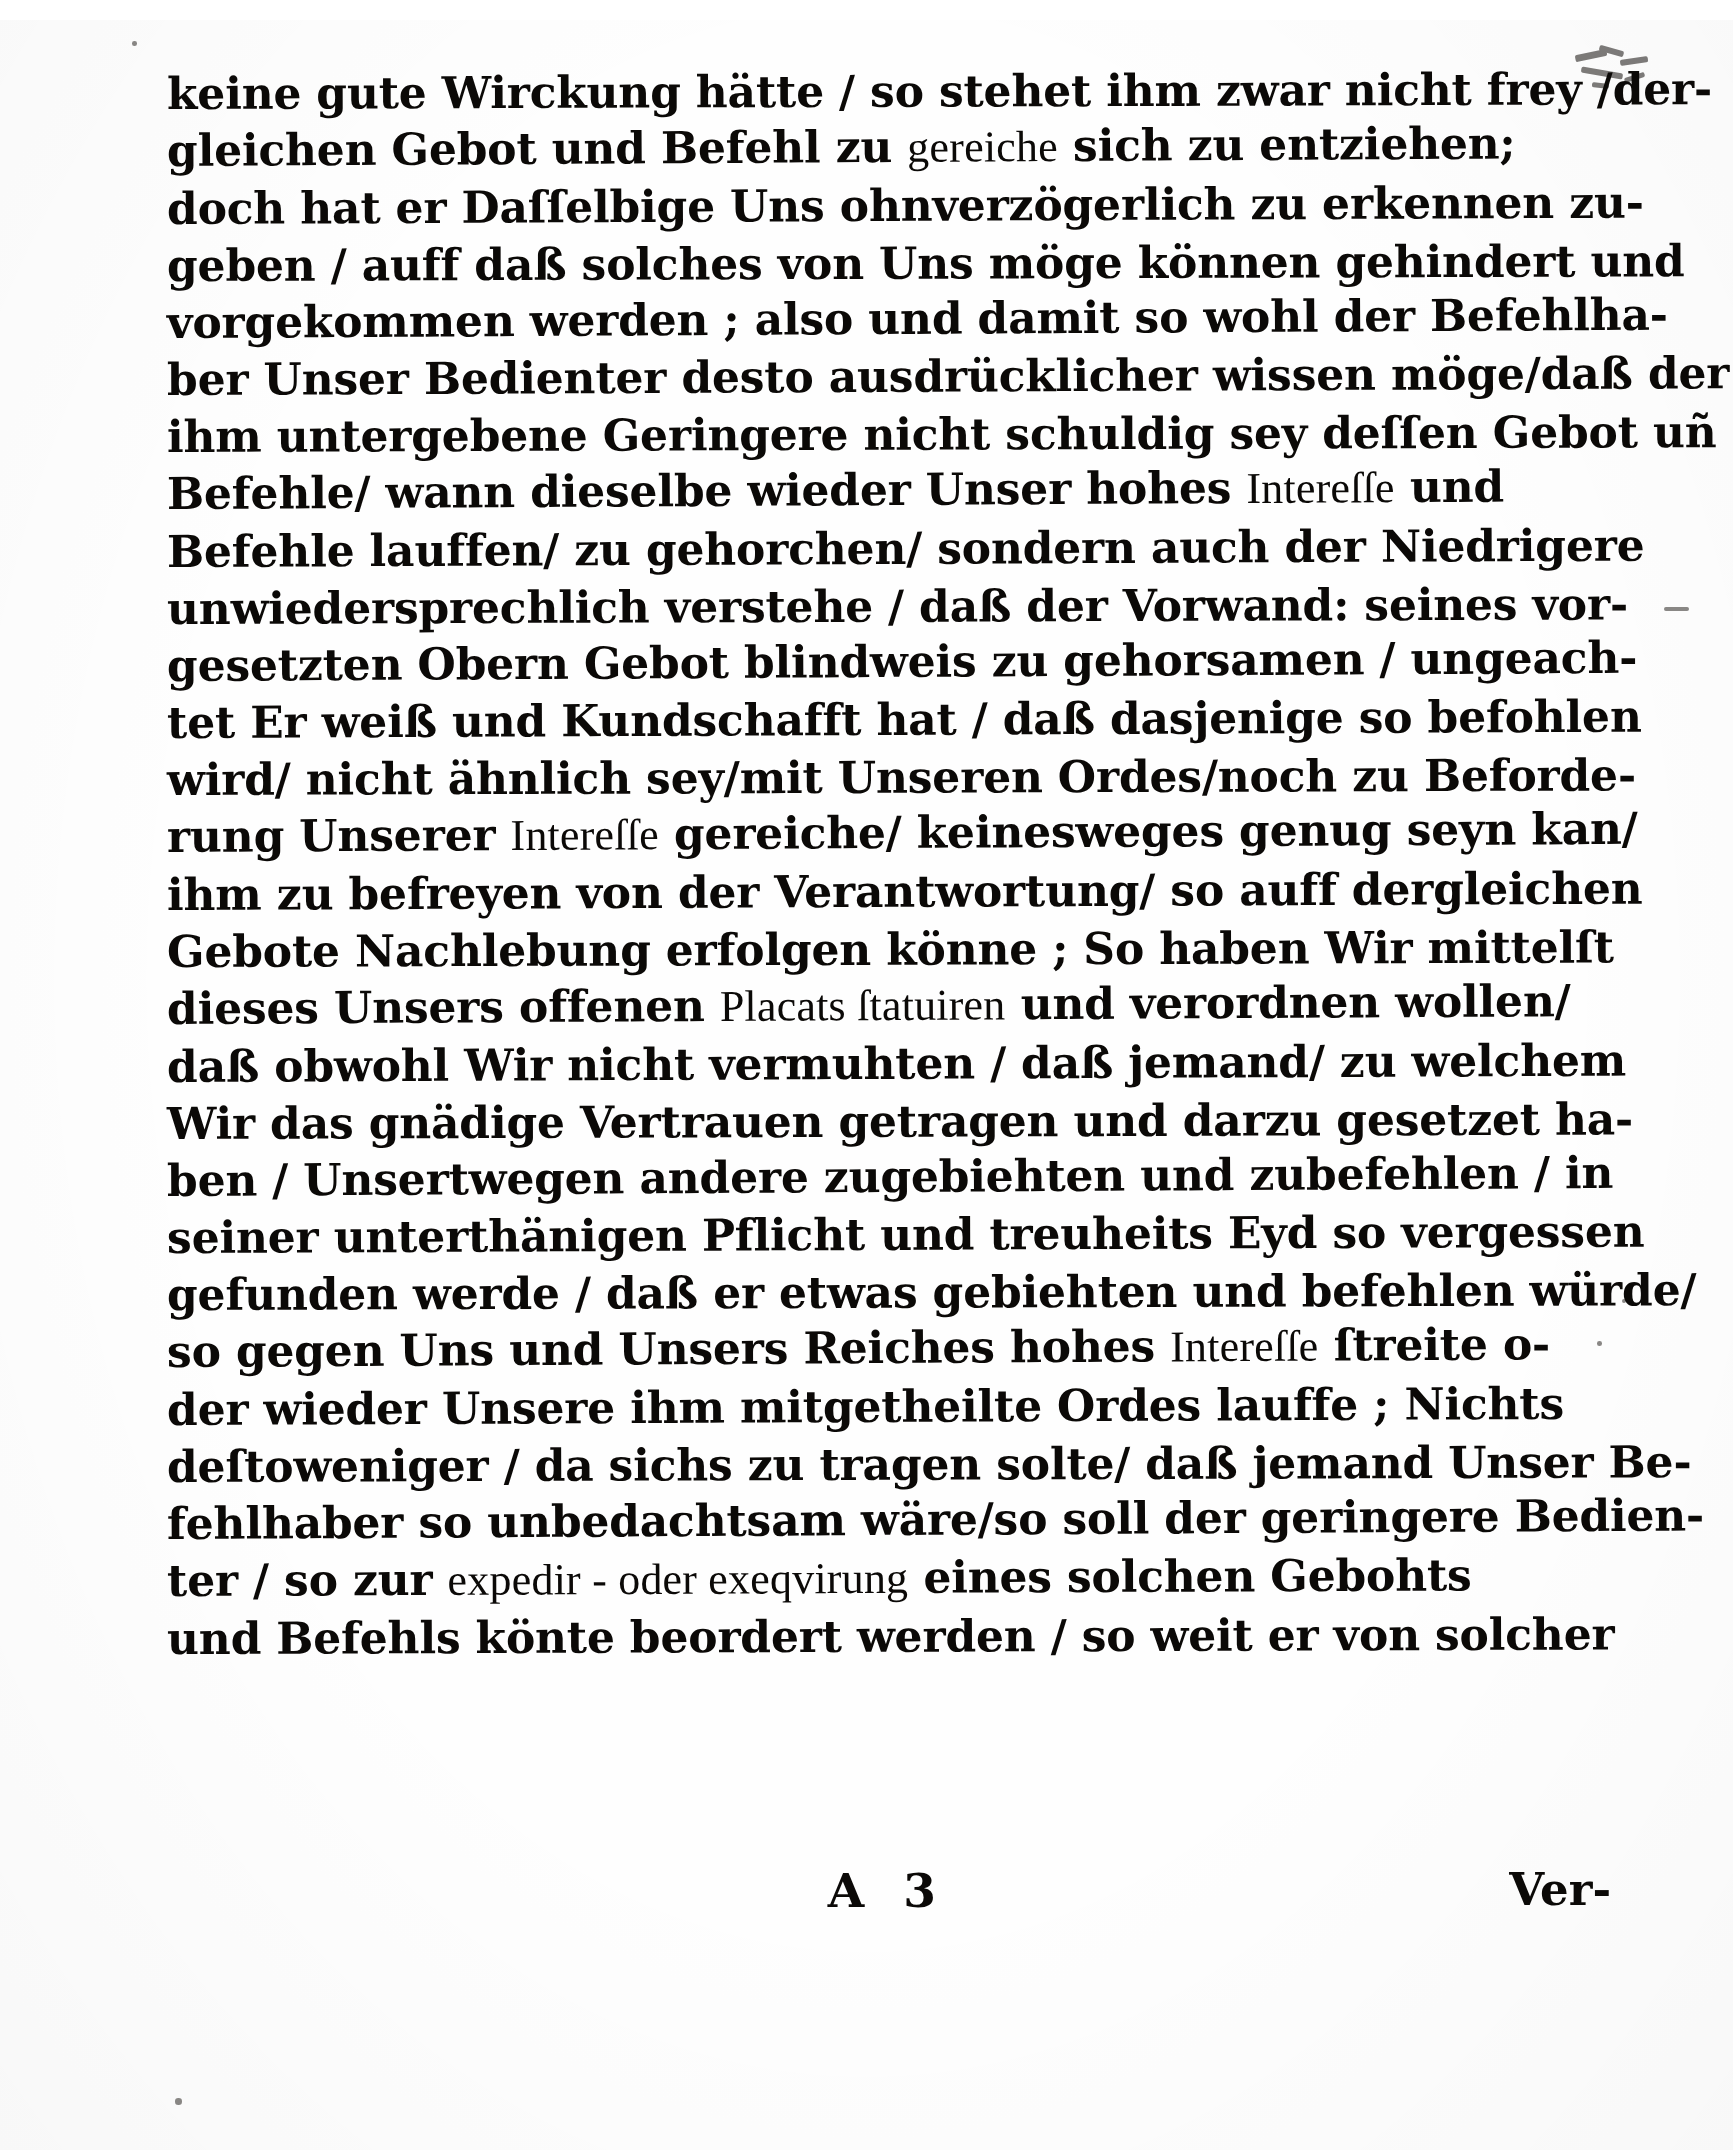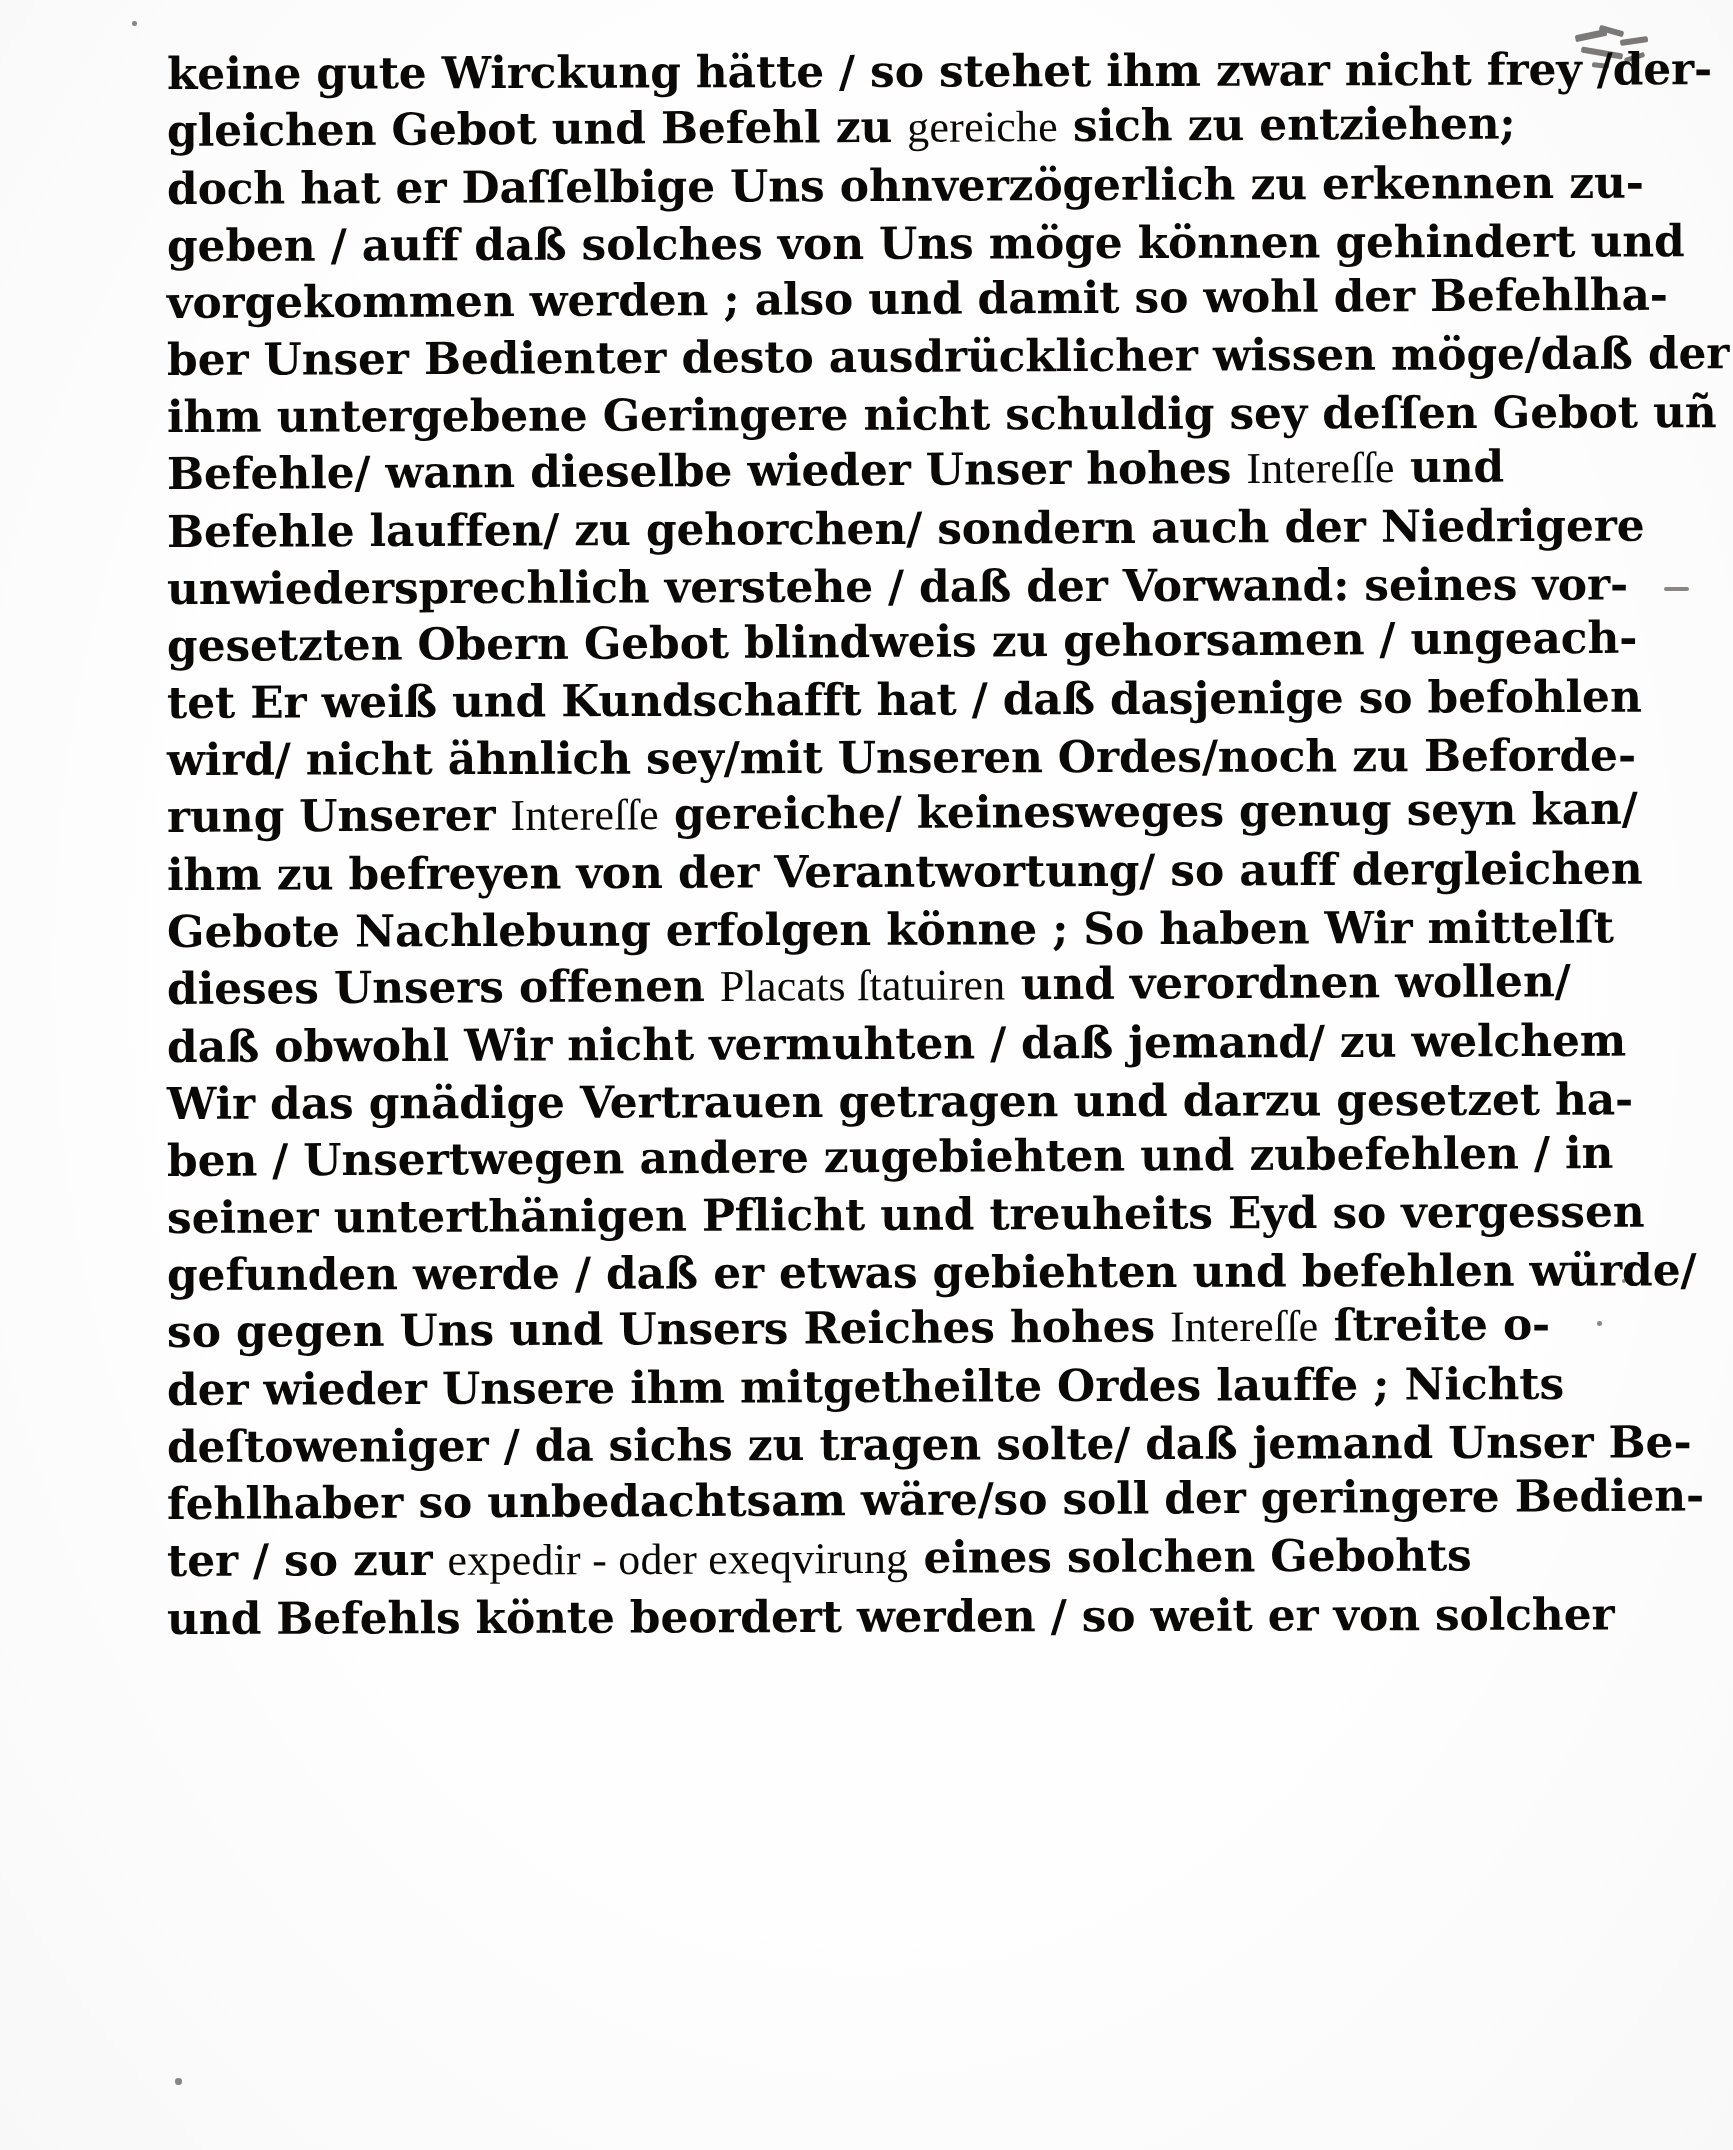--- a/index.html
+++ b/index.html
@@ -14,20 +14,21 @@
     position: relative;
     overflow: hidden;
     font-family: "DejaVu Serif", serif;
   }
 
   
   #page-sheet {
     position: absolute;
     inset: 0;
     background: #fefefe;
+    margin-top: 20px;
   }
 
   
   #page-sheet::before {
     content: "";
     position: absolute;
     inset: 0;
     background:
       radial-gradient(ellipse at 50% 45%, rgba(255,255,255,0) 55%, rgba(0,0,0,0.022) 100%);
     pointer-events: none;
@@ -184,15 +185,19 @@
 
     <span class="line">deſtoweniger / da sichs zu tragen solte/ daß jemand Unser Be-</span>
     <span class="line">fehlhaber so unbedachtsam wäre/so soll der geringere Bedien-</span>
 
     <span class="line"><span>ter /  so zur </span><span class="roman">expedir - oder exeqvirung</span><span> eines solchen Gebohts</span></span>
 
     <span class="line">und Befehls könte beordert werden  /   so weit er von solcher</span>
 
   </div>
 
+  <div id="footer-row">
+    <div id="signature-mark">A 3</div>
+    <div id="catchword">Ver-</div>
+  </div>
 
 </div>
 
 
 </body></html>

